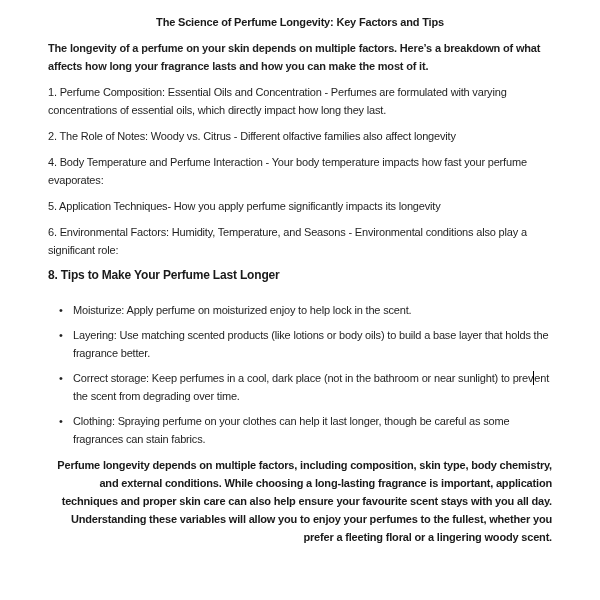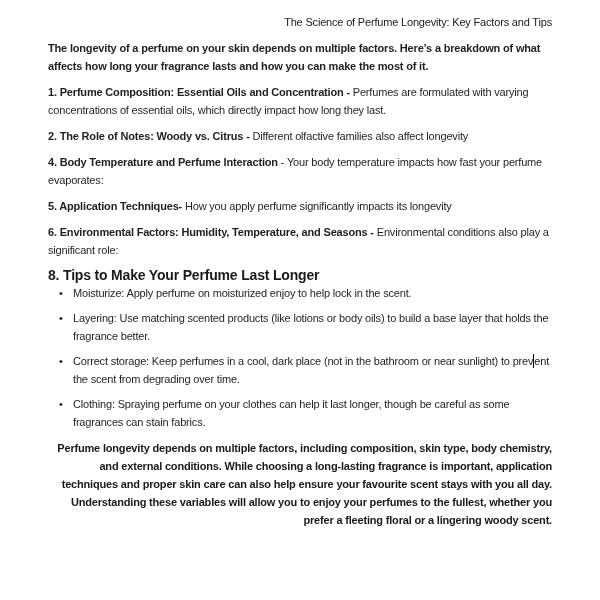--- a/index.html
+++ b/index.html
@@ -17,34 +17,34 @@
     padding: 13px 48px 0 48px;
     font-family: "Liberation Sans", "DejaVu Sans", sans-serif;
     font-size: 11px;
     line-height: 18px;
     letter-spacing: -0.18px;
     color: #1f1f1f;
     cursor: text;
   }
   .title {
     font-size: 11px;
-    font-weight: normal;
-    text-align: right;
+    font-weight: bold;
+    text-align: center;
     margin: 0 0 8px 0;
     color: #1a1a1a;
   }
   p.para {
     margin: 8px 0 7px 0;
   }
   .bold { font-weight: bold; }
-  .lead { font-weight: bold; }
+  .lead { font-weight: normal; }
   h2.tips-heading {
-    font-size: 14px;
+    font-size: 12px;
     font-weight: bold;
-    margin: 0 0 0 0;
+    margin: 0 0 17px 0;
     color: #1a1a1a;
   }
   ul.tips {
     list-style: none;
     margin: 0;
     padding: 0 0 0 0;
   }
   ul.tips li {
     position: relative;
     padding-left: 25px;

